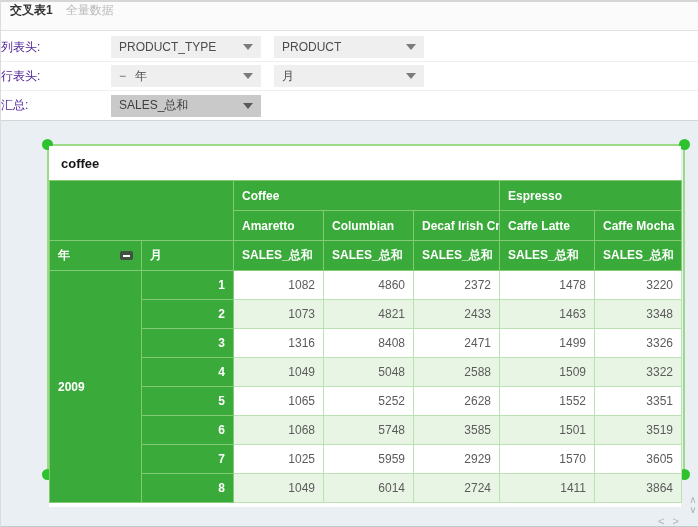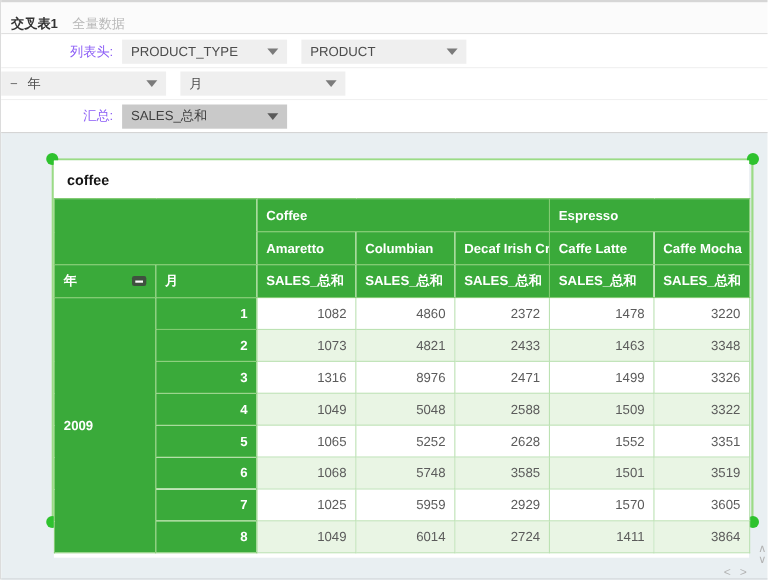--- a/index.html
+++ b/index.html
@@ -6,29 +6,29 @@
   html,body { background:#fff; }
   .app{
     position:relative; width:698px; height:527px; overflow:hidden;
     font-family:"Liberation Sans","DejaVu Sans",sans-serif; font-size:12px;
     background:#fff; border-left:1px solid #dcdcdc;
   }
   
   .topbar{
     position:absolute; top:0; left:0; right:0; height:31px;
     background:#fbfbfb; border-top:2px solid #d6d6d6; border-bottom:1px solid #e0e0e0;
-    display:flex; align-items:flex-end; padding-left:9px;
+    display:flex; align-items:flex-start; padding-left:9px;
   }
   .sheet-title{ color:#333; font-weight:bold; margin-right:13px; }
   .dataset-label{ color:#b9b9b9; }
   
   .config{ position:absolute; top:33px; left:0; right:0; height:87px; background:#fff; }
   .cfg-row{ height:29px; display:flex; align-items:center; }
   .cfg-row.sep{ border-bottom:1px solid #f0f0f0; }
-  .cfg-label{ width:110px; text-align:right; color:#8b5cf6; padding-right:8px; }
+  .cfg-label{ width:110px; color:#4c1d95; padding-right:8px; }
   .dropdown{
     position:relative; width:150px; height:22px; background:#efefef;
     display:flex; align-items:center; padding:0 24px 0 8px; margin-right:13px;
     color:#4c4c4c; cursor:pointer; white-space:nowrap; overflow:hidden;
   }
   .dropdown .chev{
     position:absolute; right:8px; top:8px; width:0; height:0;
     border-left:5px solid transparent; border-right:5px solid transparent;
     border-top:6px solid #7b7b7b;
   }
@@ -111,20 +111,21 @@
       <div class="dropdown">
         <span>PRODUCT_TYPE</span>
         <span class="chev"></span>
       </div>
       <div class="dropdown">
         <span>PRODUCT</span>
         <span class="chev"></span>
       </div>
     </div>
     <div class="cfg-row sep">
+      <span class="cfg-label">行表头:</span>
       <div class="dropdown">
         <span class="dd-prefix">−</span>
         <span>年</span>
         <span class="chev"></span>
       </div>
       <div class="dropdown">
         <span>月</span>
         <span class="chev"></span>
       </div>
     </div>
@@ -202,21 +203,21 @@
               <td class="monthcell">2</td>
               <td class="data">1073</td>
               <td class="data">4821</td>
               <td class="data">2433</td>
               <td class="data">1463</td>
               <td class="data">3348</td>
             </tr>
             <tr>
               <td class="monthcell">3</td>
               <td class="data">1316</td>
-              <td class="data">8976</td>
+              <td class="data">8408</td>
               <td class="data">2471</td>
               <td class="data">1499</td>
               <td class="data">3326</td>
             </tr>
             <tr class="alt">
               <td class="monthcell">4</td>
               <td class="data">1049</td>
               <td class="data">5048</td>
               <td class="data">2588</td>
               <td class="data">1509</td>

